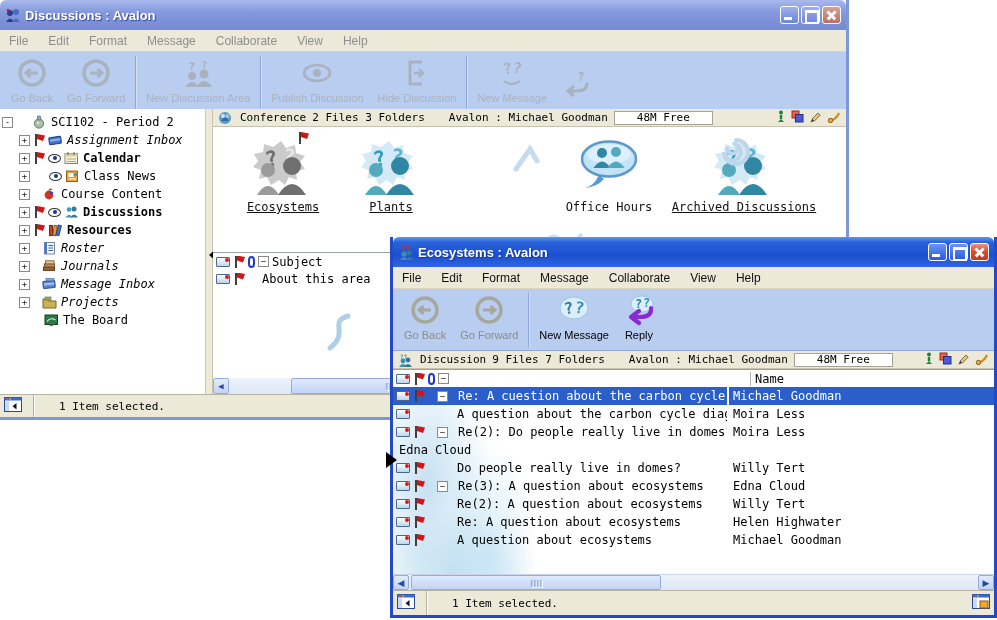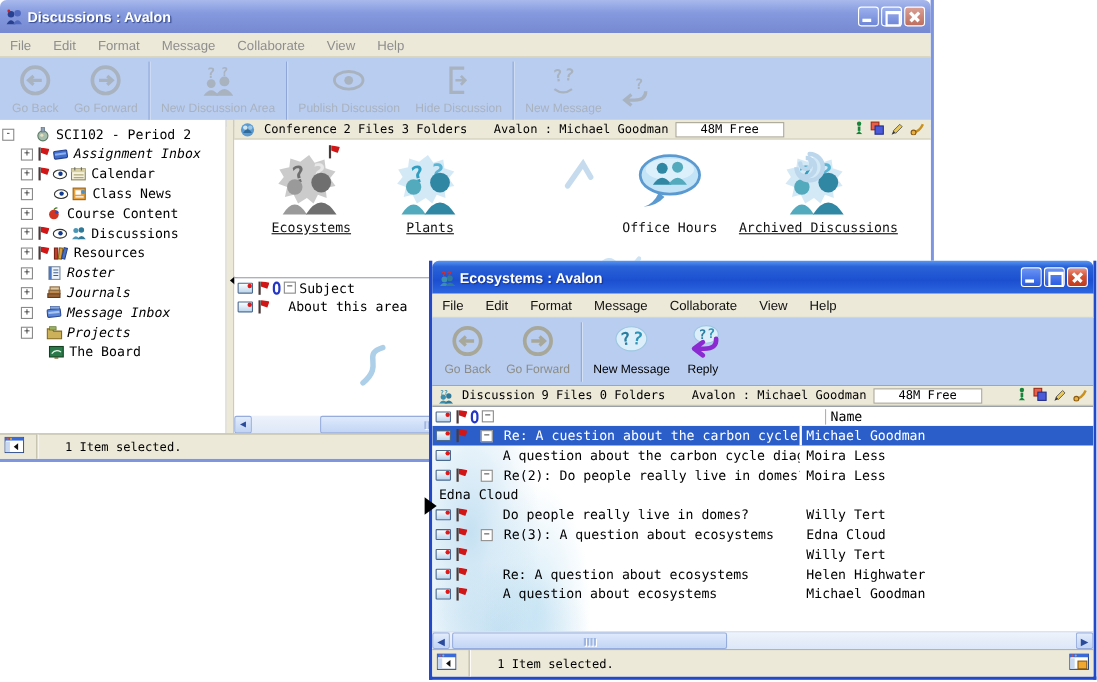--- a/index.html
+++ b/index.html
@@ -69,21 +69,21 @@
   .eye::after { content:""; position:absolute; left:3.5px; top:1.5px; width:4px; height:4px; border-radius:50%; background:#123a8c; }
 
   
   .w1 { left:0; top:0; width:849px; height:420px; border-right:3px solid #7e95e0;
         border-bottom:3px solid #7e95e0; background:#fff; z-index:1; }
   .w1-body { position:absolute; top:109px; left:0; right:0; bottom:23px; display:flex; }
   .tree { width:206px; background:#fff; border-right:1px solid #c8c8c8; padding-top:4px;
           font-family:"DejaVu Sans Mono",monospace; font-size:12px; overflow:hidden; }
   .tree-row { height:18px; display:flex; align-items:center; gap:3px; white-space:nowrap; }
   .t-ico { width:16px; height:14px; flex:none; display:inline-flex; }
-  .t-bold { font-weight:normal; } .t-italic { font-style:italic; }
+  .t-bold { font-weight:bold; } .t-italic { font-style:italic; }
   .t-slot { display:inline-flex; width:13px; justify-content:center; flex:none; }
   .split { width:7px; background:#ece9d8; border-right:1px solid #c8c4b0; position:relative; }
   .split-arrow { position:absolute; left:-3px; top:140px; width:0; height:0;
                  border:6px solid transparent; border-right:7px solid #000; }
   .w1-main { flex:1; display:flex; flex-direction:column; background:#fff; min-width:0; }
   .icon-canvas { height:125px; position:relative; background:#fff; overflow:hidden; }
   .big-icon { position:absolute; display:flex; flex-direction:column; align-items:center;
               font-family:"DejaVu Sans Mono",monospace; font-size:12px; color:#111; }
   .bi-underline .bi-label { text-decoration:underline; }
   .bi-flag { position:absolute; top:-7px; right:6px; }
@@ -603,21 +603,21 @@
       <span class="t-ico" id="w2-ibicon">
           <svg width="15" height="14" viewBox="0 0 15 14">
             <text x="2" y="6" font-size="6" font-weight="bold" fill="#3b8fae">??</text>
             <circle cx="5" cy="8" r="2.4" fill="#3b8fae"></circle>
             <path d="M1 14 q4 -6 8 0z" fill="#3b8fae"></path>
             <circle cx="10" cy="7" r="2.4" fill="#2f7a99"></circle>
             <path d="M6 14 q4 -6 8 0z" fill="#2f7a99"></path>
           </svg>
         </span>
       <span>Discussion</span>
-      <span>9 Files 0 Folders</span>
+      <span>9 Files 7 Folders</span>
       <span style="margin-left:18px">Avalon : Michael Goodman</span>
       <span class="free-box">48M Free</span>
       <span class="ib-right" id="w2-ibicons">
           <span><svg width="10" height="12" viewBox="0 0 10 12">
               <circle cx="5" cy="2.5" r="2" fill="#17843a"></circle>
               <rect x="3.8" y="5" width="2.4" height="4" fill="#17843a"></rect>
               <path d="M2 12 l3 -3 3 3z" fill="#17843a"></path>
             </svg></span>
           <span><svg width="13" height="13" viewBox="0 0 13 13">
               <rect x="1" y="1" width="7" height="7" fill="#e8604a" stroke="#9a2a18"></rect>
@@ -711,20 +711,21 @@
             </div>
             <div class="mr-name">Edna Cloud</div>
           </div>
         </div>
         <div class="msg-row">
           <div class="mr-cells">
             <div class="mr-sub">
               <span class="env"></span>
               <span class="rflag"></span>
               <span class="mr-spacer" style="width: 26px;"></span>
+              <span>Re(2): A question about ecosystems</span>
             </div>
             <div class="mr-name">Willy Tert</div>
           </div>
         </div>
         <div class="msg-row">
           <div class="mr-cells">
             <div class="mr-sub">
               <span class="env"></span>
               <span class="rflag"></span>
               <span class="mr-spacer" style="width: 26px;"></span>

